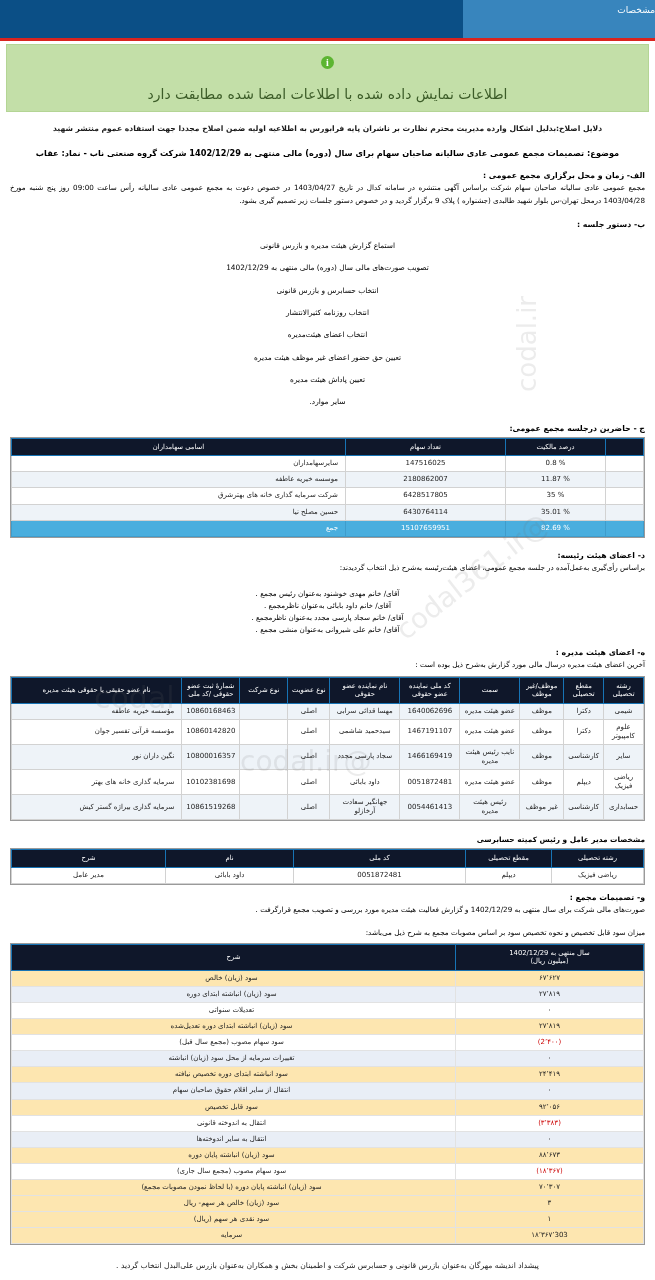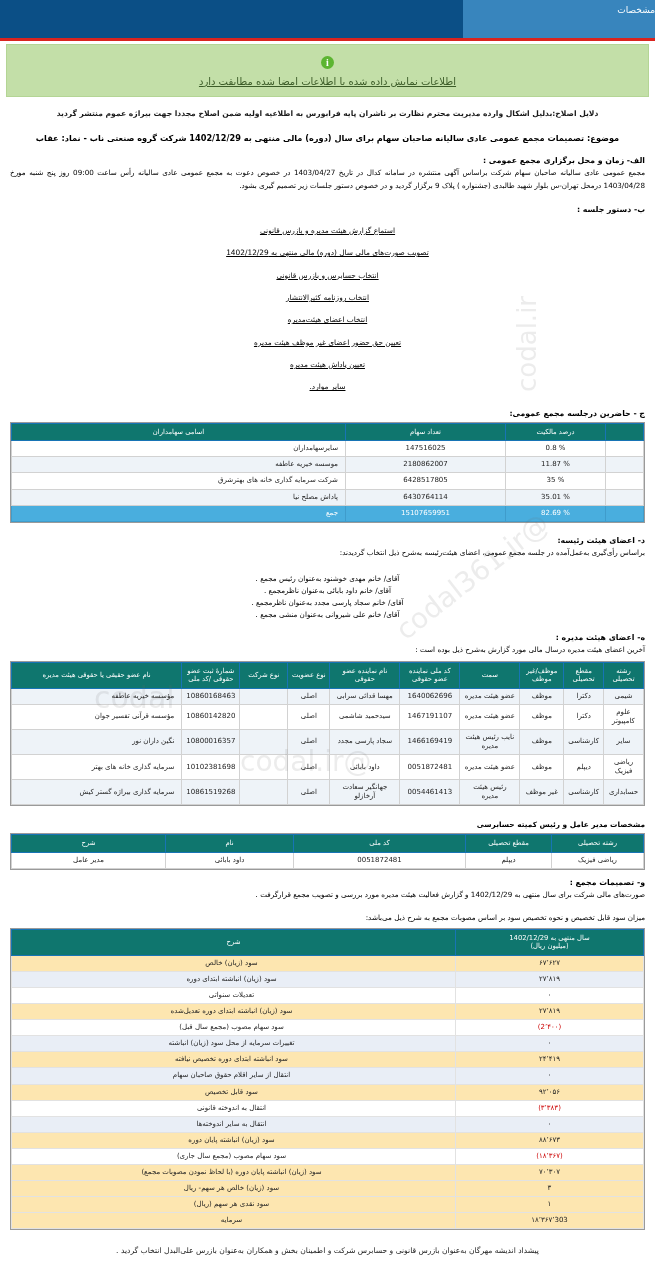--- a/index.html
+++ b/index.html
@@ -49,24 +49,23 @@
     border-radius: 50%;
     background: #5cb531;
     color: #fff;
     font-size: 10px;
     line-height: 13px;
     font-weight: bold;
     font-family: "Liberation Serif", serif;
   }
   .notice-text {
     display: block;
-    margin-top: 6px;
-    font-size: 10px;
+    margin-top: 16px;
+    font-size: 14px;
     color: #3c5c28;
-    text-decoration: underline;
   }
 
   
   .content { padding: 0 10px; }
   .ln {
     font-size: 7.6px;
     color: #1a1a1a;
     text-align: center;
     margin: 13px 0 0 0;
     line-height: 1.5;
@@ -90,21 +89,21 @@
     margin: 13px 0 2px 0;
   }
   .para-just {
     font-size: 7.2px;
     text-align: justify;
     line-height: 1.7;
     margin: 2px 0 0 0;
   }
   .agenda {
     list-style: none;
-    margin: 12px; padding: 0; text-decoration: underline;
+    margin: 12px; padding: 0;
   }
   .agenda li {
     font-size: 7.4px;
     text-align: center;
     margin-top: 12px;
     line-height: 1.4;
   }
   .bullets { margin: 14px 0 0 0; padding: 0; list-style: none; }
   .bullets li {
     font-size: 7.2px;
@@ -117,21 +116,21 @@
     border-collapse: collapse;
     width: 100%;
     font-size: 7px;
   }
   .tbl-wrap {
     border: 1px solid #9a9a9a;
     margin-top: 4px;
     background: #fff;
   }
   table th {
-    background: #0f766e;
+    background: #0f172a;
     color: #ffffff;
     font-weight: normal;
     border: 1px solid #1774b5;
     padding: 4px 3px;
     text-align: center;
     line-height: 1.25;
     font-size: 6.8px;
   }
   table td {
     border: 1px solid #d2d2d2;
@@ -197,21 +196,21 @@
 <div class="redline"></div>
 
 <div class="notice">
   <span class="notice-icon">i</span>
   <span class="notice-text">اطلاعات نمایش داده شده با اطلاعات امضا شده مطابقت دارد</span>
 </div>
 
 <div class="content">
 
 
-  <p class="ln small-gap bold">دلایل اصلاح:بدلیل اشکال وارده مدیریت محترم نظارت بر ناشران پایه فرابورس به اطلاعیه اولیه ضمن اصلاح مجددا جهت بیراژه عموم منتشر گردید</p>
+  <p class="ln small-gap bold">دلایل اصلاح:بدلیل اشکال وارده مدیریت محترم نظارت بر ناشران پایه فرابورس به اطلاعیه اولیه ضمن اصلاح مجددا جهت استفاده عموم منتشر شهید</p>
 
   <p class="subject">
     <span>موضوع:</span>
     <span>تصمیمات مجمع عمومی عادی سالیانه صاحبان سهام برای سال (دوره) مالی منتهی به 1402/12/29 شرکت گروه صنعتی ناب - نماد: عقاب</span>
   </p>
 
   <div class="sect-title">الف- زمان و محل برگزاری مجمع عمومی :</div>
   <p class="para-just">مجمع عمومی عادی سالیانه صاحبان سهام شرکت براساس آگهی منتشره در سامانه کدال در تاریخ 1403/04/27 در خصوص دعوت به مجمع عمومی عادی سالیانه رأس ساعت 09:00 روز پنج شنبه مورخ 1403/04/28 درمحل  تهران-س بلوار شهید طالبدی (جشنواره ) پلاک 9  برگزار گردید و در خصوص دستور جلسات زیر تصمیم گیری بشود.</p>
 
   <div class="sect-title">ب- دستور جلسه :</div>
@@ -253,21 +252,21 @@
         <tr class="white">
           <td></td>
           <td>% 35</td>
           <td>6428517805</td>
           <td class="name-cell">شرکت سرمایه گذاری خانه های بهترشرق</td>
         </tr>
         <tr class="alt">
           <td></td>
           <td>% 35.01</td>
           <td>6430764114</td>
-          <td class="name-cell">پاداش مصلح نیا</td>
+          <td class="name-cell">حسین مصلح نیا</td>
         </tr>
         <tr class="sumrow">
           <td></td>
           <td>% 82.69</td>
           <td>15107659951</td>
           <td class="name-cell">جمع</td>
         </tr>
       </tbody>
     </table>
   </div>

